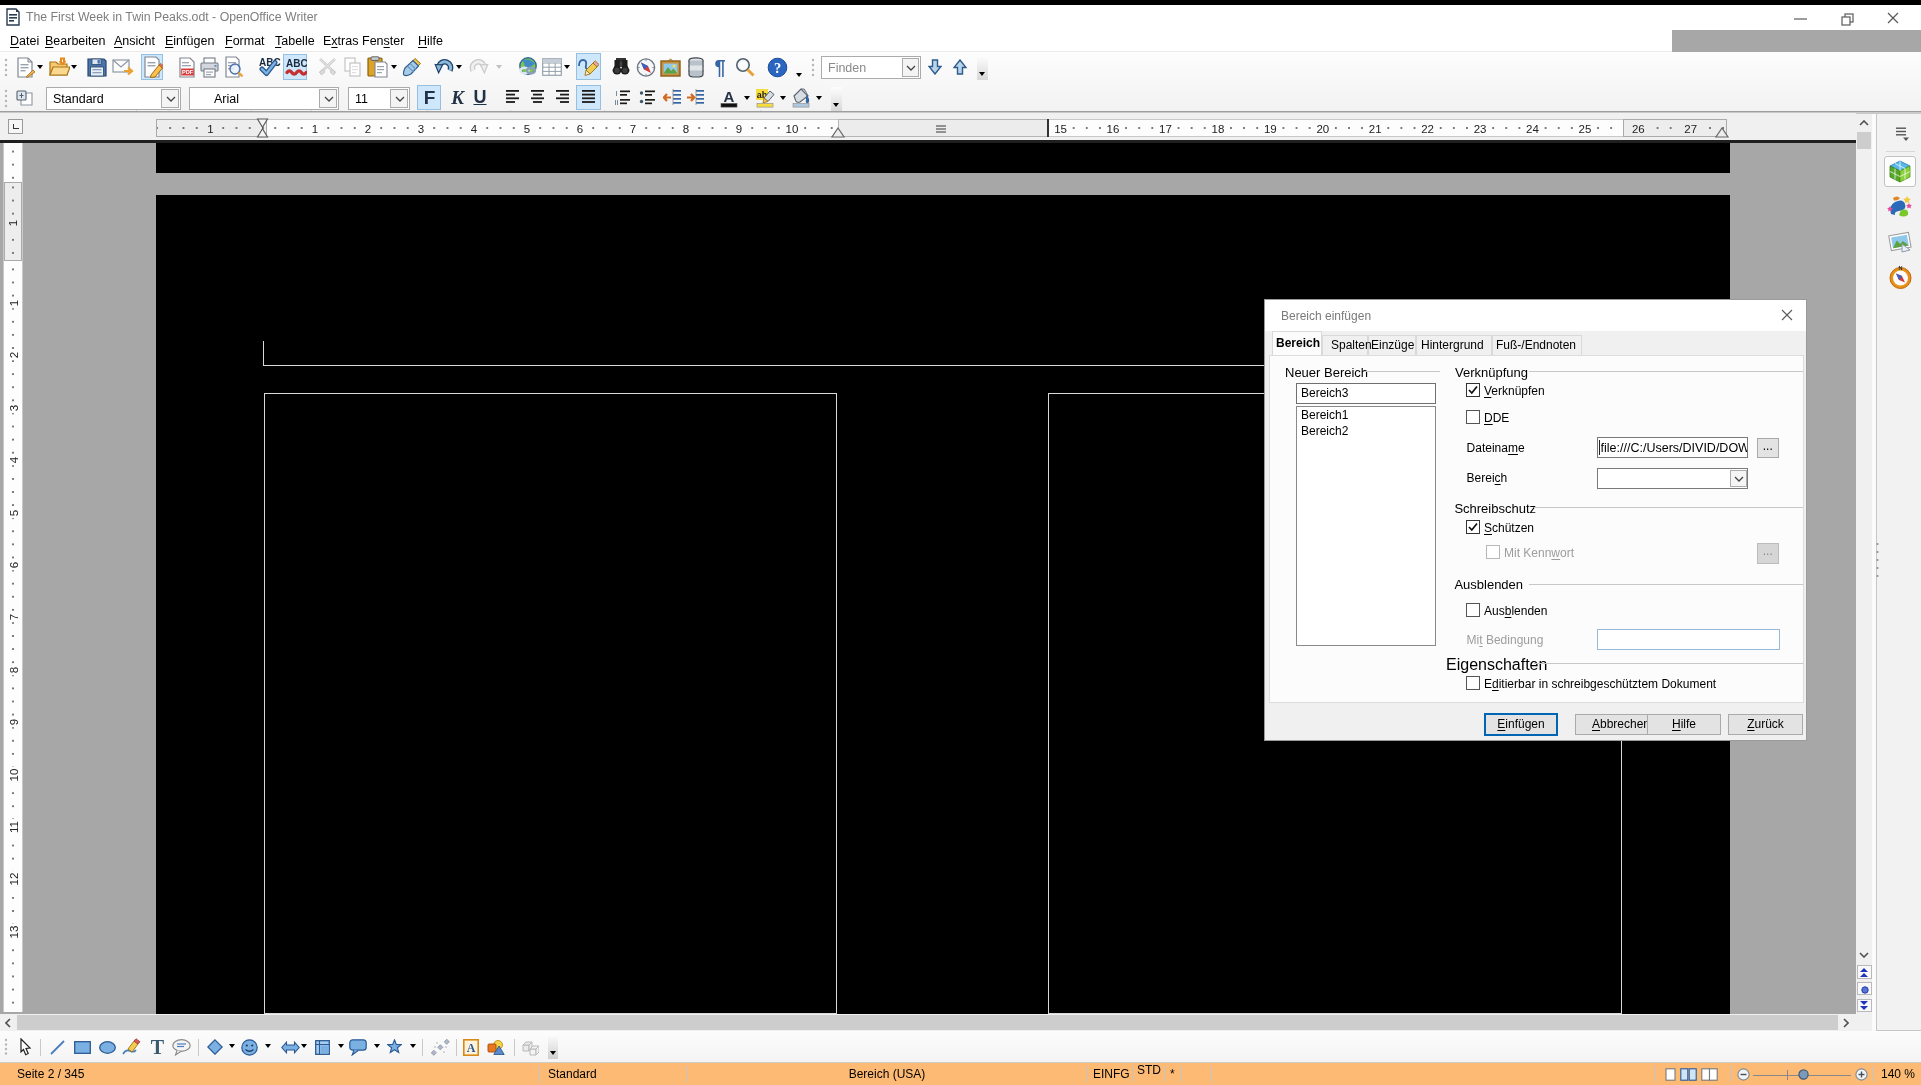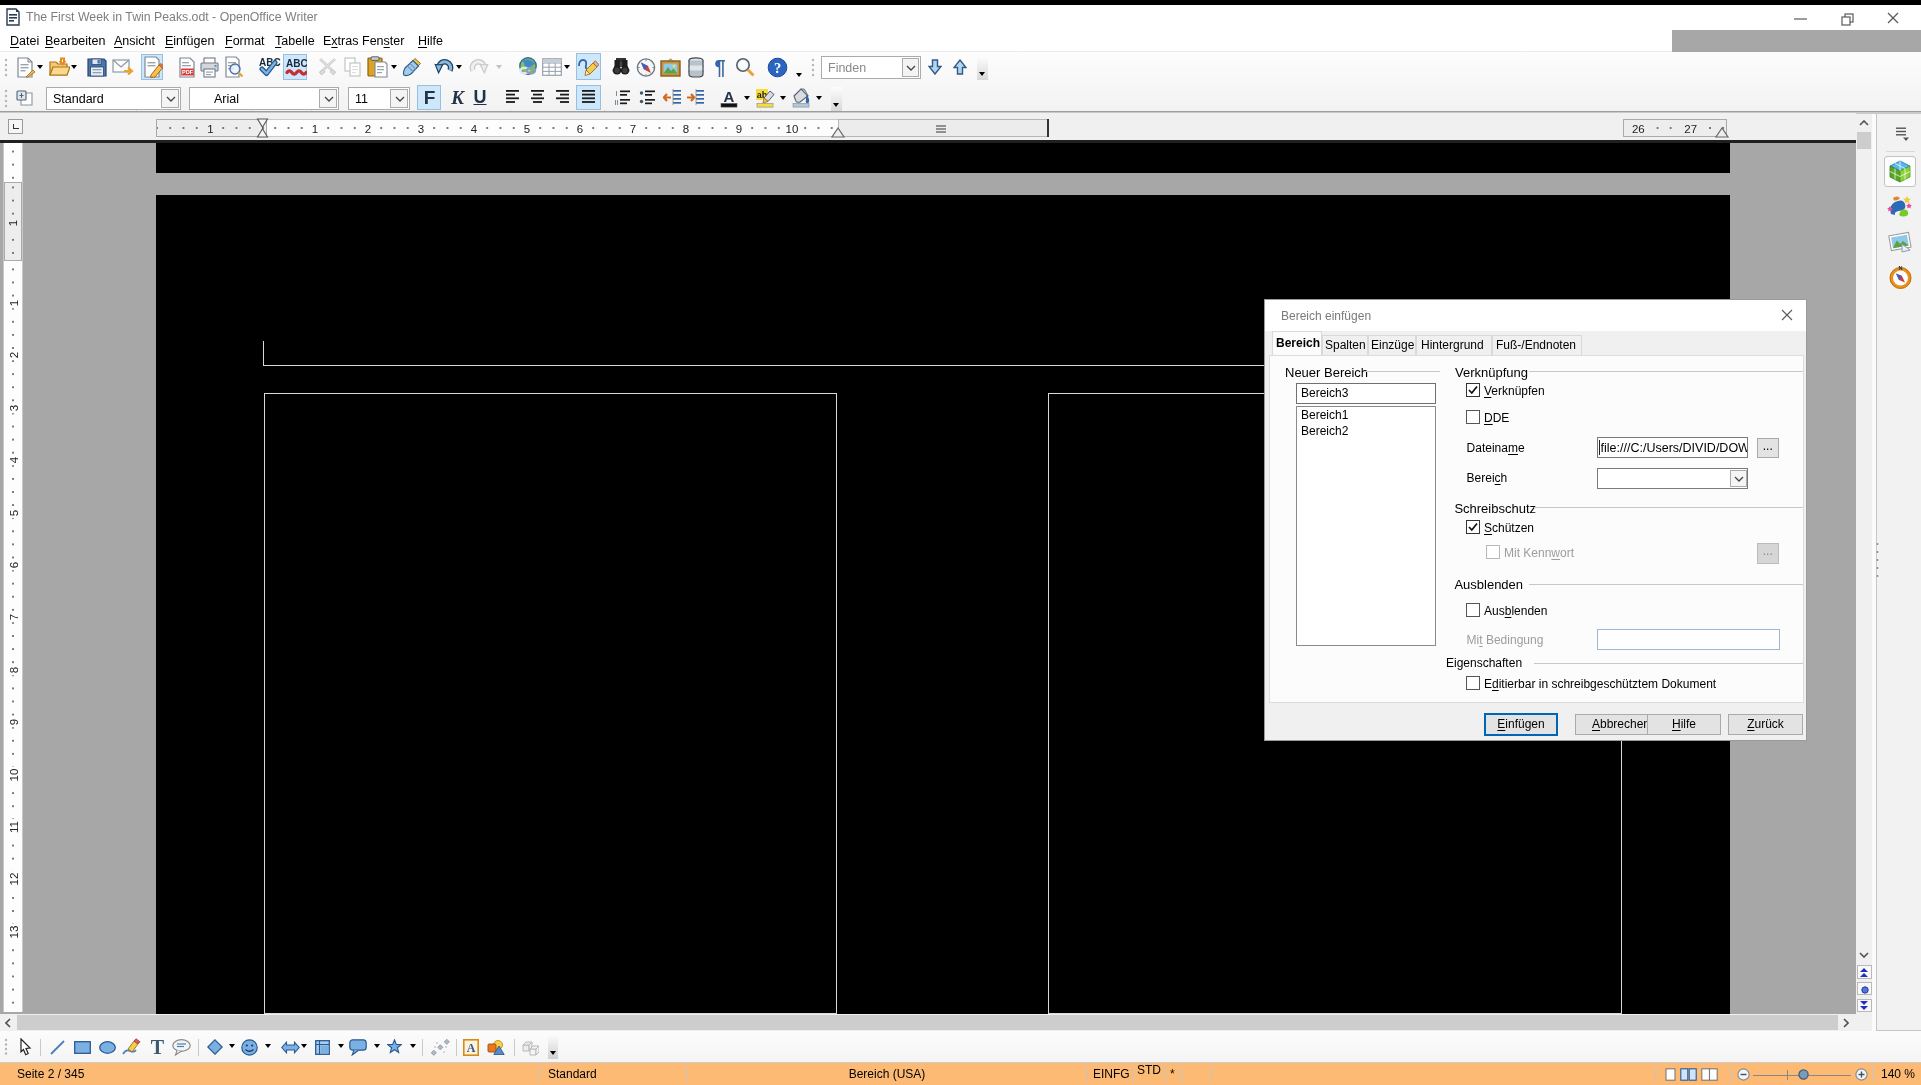--- a/index.html
+++ b/index.html
@@ -488,20 +488,33 @@
   <div class="a" style="left:838px;top:6px;width:210px;height:17.5px;background:#ececec;border:1px solid #b5b5b5">
     <svg class="a" style="left:97px;top:4.5px" width="10" height="8" viewBox="0 0 10 8">
         <g stroke="#555" stroke-width="1.2">
           <line x1="0" y1="1" x2="10" y2="1"></line>
           <line x1="0" y1="4" x2="10" y2="4"></line>
           <line x1="0" y1="7" x2="10" y2="7"></line>
         </g>
       </svg>
   </div>
 
+  <div class="a" style="left:1048px;top:6px;width:575px;height:17.5px;background:#fdfdfd;border-top:1px solid #c8c8c8;border-bottom:1px solid #c8c8c8;background-image:radial-gradient(circle,#787878 0.7px,transparent 0.95px);background-size:13.11px 100%;background-position:6px 0">
+    <div class="num" style="left:12.6px;top:2.5px;background:#fdfdfd">15</div>
+    <div class="num" style="left:65px;top:2.5px;background:#fdfdfd">16</div>
+    <div class="num" style="left:117.4px;top:2.5px;background:#fdfdfd">17</div>
+    <div class="num" style="left:169.9px;top:2.5px;background:#fdfdfd">18</div>
+    <div class="num" style="left:222.3px;top:2.5px;background:#fdfdfd">19</div>
+    <div class="num" style="left:274.8px;top:2.5px;background:#fdfdfd">20</div>
+    <div class="num" style="left:327.2px;top:2.5px;background:#fdfdfd">21</div>
+    <div class="num" style="left:379.6px;top:2.5px;background:#fdfdfd">22</div>
+    <div class="num" style="left:432.1px;top:2.5px;background:#fdfdfd">23</div>
+    <div class="num" style="left:484.5px;top:2.5px;background:#fdfdfd">24</div>
+    <div class="num" style="left:537px;top:2.5px;background:#fdfdfd">25</div>
+  </div>
 
   <div class="a" style="left:1623px;top:6px;width:104px;height:17.5px;background:#ededed;border:1px solid #aaa;background-image:radial-gradient(circle,#787878 0.7px,transparent 0.95px);background-size:13.11px 100%;background-position:0.8px 0">
     <div class="num" style="left:14.3px;top:2.5px;background:#ededed">26</div>
     <div class="num" style="left:66.7px;top:2.5px;background:#ededed">27</div>
   </div>
 
   <svg class="a" style="left:256px;top:5px" width="13" height="20" viewBox="0 0 13 20">
     <path d="M1.5 1 L11.5 1 L6.5 9.2 Z" fill="#f4f4f4" stroke="#555" stroke-width="1.1"></path>
     <path d="M6.5 10.8 L11.5 19 L1.5 19 Z" fill="#f4f4f4" stroke="#555" stroke-width="1.1"></path>
   </svg>
@@ -820,21 +833,21 @@
   <div class="a" style="left:0;top:0;width:541px;height:31px;background:#fff"></div>
   <div class="a" style="left:16px;top:9px;color:#7a7a7a">Bereich einfügen</div>
   <svg class="a" style="left:516px;top:9px" width="12" height="12" viewBox="0 0 12 12">
       <path d="M1 1 L11 11 M11 1 L1 11" stroke="#5a5a5a" stroke-width="1.1"></path>
     </svg>
 
   <div class="a" style="left:57px;top:34.5px;width:46px;height:20px;background:#f0f0f0;border:1px solid #d9d9d9;border-bottom:0"></div>
   <div class="a" style="left:103px;top:34.5px;width:48px;height:20px;background:#f0f0f0;border:1px solid #d9d9d9;border-bottom:0"></div>
   <div class="a" style="left:151px;top:34.5px;width:75.5px;height:20px;background:#f0f0f0;border:1px solid #d9d9d9;border-bottom:0"></div>
   <div class="a" style="left:226.5px;top:34.5px;width:90.5px;height:20px;background:#f0f0f0;border:1px solid #d9d9d9;border-bottom:0"></div>
-  <div class="a" style="left:60px;top:38px">Spalten</div>
+  <div class="a" style="left:66px;top:38px">Spalten</div>
   <div class="a" style="left:106px;top:38px">Einzüge</div>
   <div class="a" style="left:156px;top:38px">Hintergrund</div>
   <div class="a" style="left:231px;top:38px">Fuß-/Endnoten</div>
 
   <div class="a" style="left:3.7px;top:54.5px;width:535.7px;height:348.5px;background:#fcfcfc;border:1px solid #dcdcdc"></div>
 
   <div class="a" style="left:7px;top:31px;width:49.5px;height:24px;background:#fcfcfc;border:1px solid #d9d9d9;border-bottom:0"></div>
   <div class="a" style="left:11px;top:36px;font-size:12px;font-weight:bold">Bereich</div>
 
   <div class="a" style="left:20px;top:65px;font-size:13px">Neuer Bereich</div>
@@ -886,21 +899,21 @@
   <div class="glab" style="left:239px;top:245.5px;color:#9d9d9d">Mit Kenn<u>w</u>ort</div>
   <div class="btn" style="left:492px;top:243px;width:21.6px;height:21.3px;line-height:15px;background:#d6d6d6;border-color:#bcbcbc;color:#8a8a8a">...</div>
 
   <div class="a" style="left:189.4px;top:277px;font-size:13px">Ausblenden</div>
   <div class="a" style="left:264px;top:283.5px;width:274px;height:1px;background:#c8c8c8"></div>
   <div class="cbd" style="left:201px;top:302.5px;border-color:#555"></div>
   <div class="glab" style="left:219px;top:303.5px">Aus<u>b</u>lenden</div>
   <div class="glab" style="left:201.6px;top:332.5px;color:#9d9d9d">Mi<u>t</u> Bedingung</div>
   <div class="a" style="left:331.6px;top:328.5px;width:183.4px;height:21.1px;background:#fff;border:1px solid #9ab8d8"></div>
 
-  <div class="a" style="left:181px;top:356px;font-size:12px">Eigenschaften</div>
+  <div class="a" style="left:181px;top:356px;font-size:16px">Eigenschaften</div>
   <div class="a" style="left:269px;top:362.5px;width:269px;height:1px;background:#c8c8c8"></div>
   <div class="cbd" style="left:201px;top:376px;border-color:#555"></div>
   <div class="glab" style="left:219px;top:377px">E<u>d</u>itierbar in schreibgeschütztem Dokument</div>
 
   <div class="btn" style="left:219px;top:413px;width:74px;height:22.5px;border:2px solid #0066b4;line-height:18px"><u>E</u>infügen</div>
   <div class="btn" style="left:310px;top:413.5px;width:92px;height:21px;line-height:18px"><u>A</u>bbrechen</div>
   <div class="btn" style="left:382px;top:413.5px;width:74px;height:21px;line-height:18px"><u>H</u>ilfe</div>
   <div class="btn" style="left:463px;top:413.5px;width:75px;height:21px;line-height:18px"><u>Z</u>urück</div>
 </div>
 

